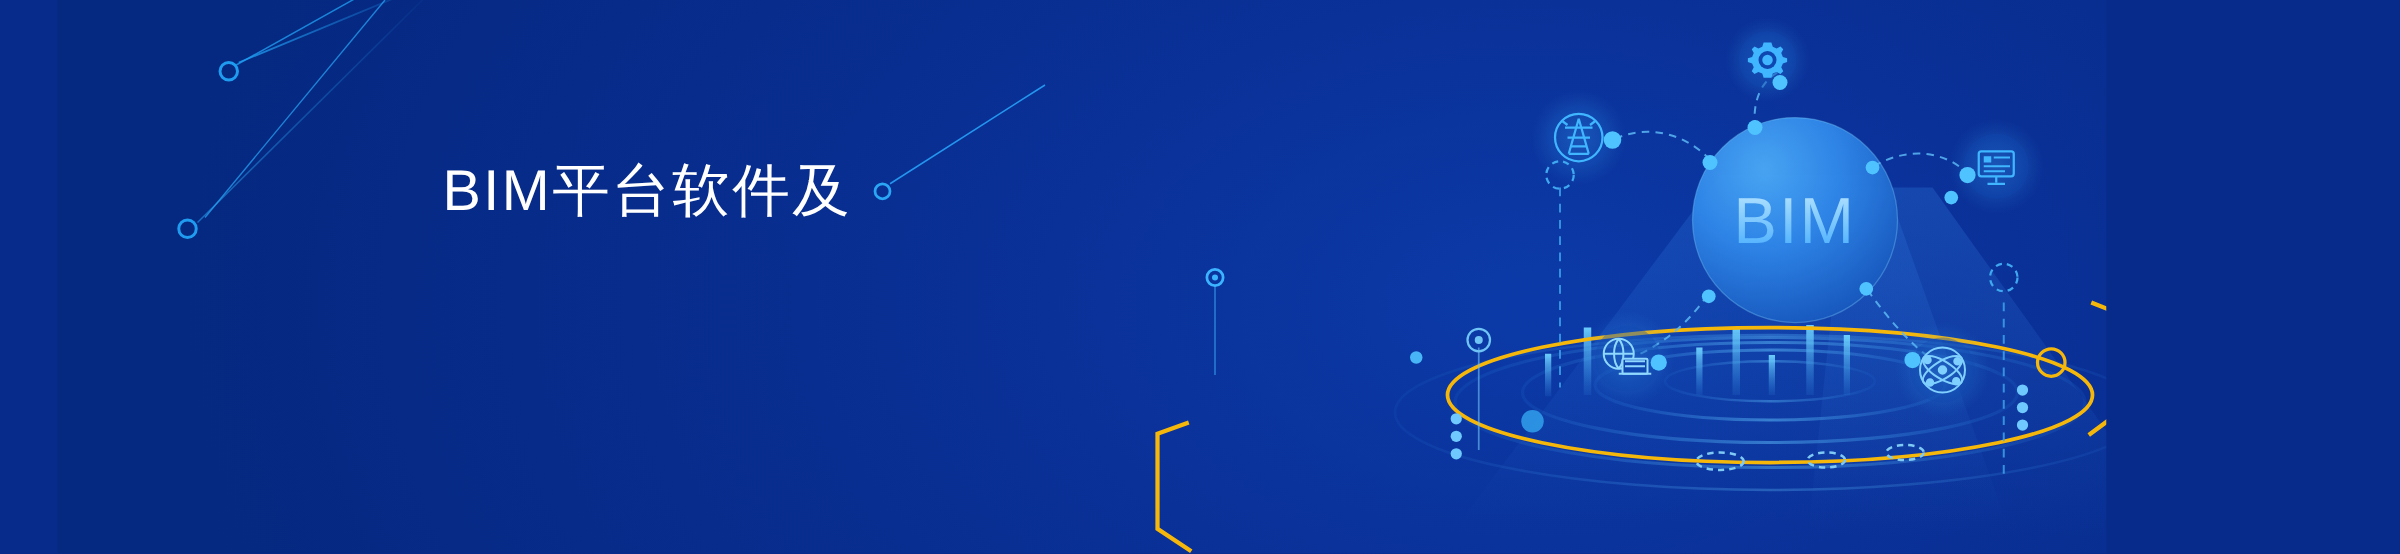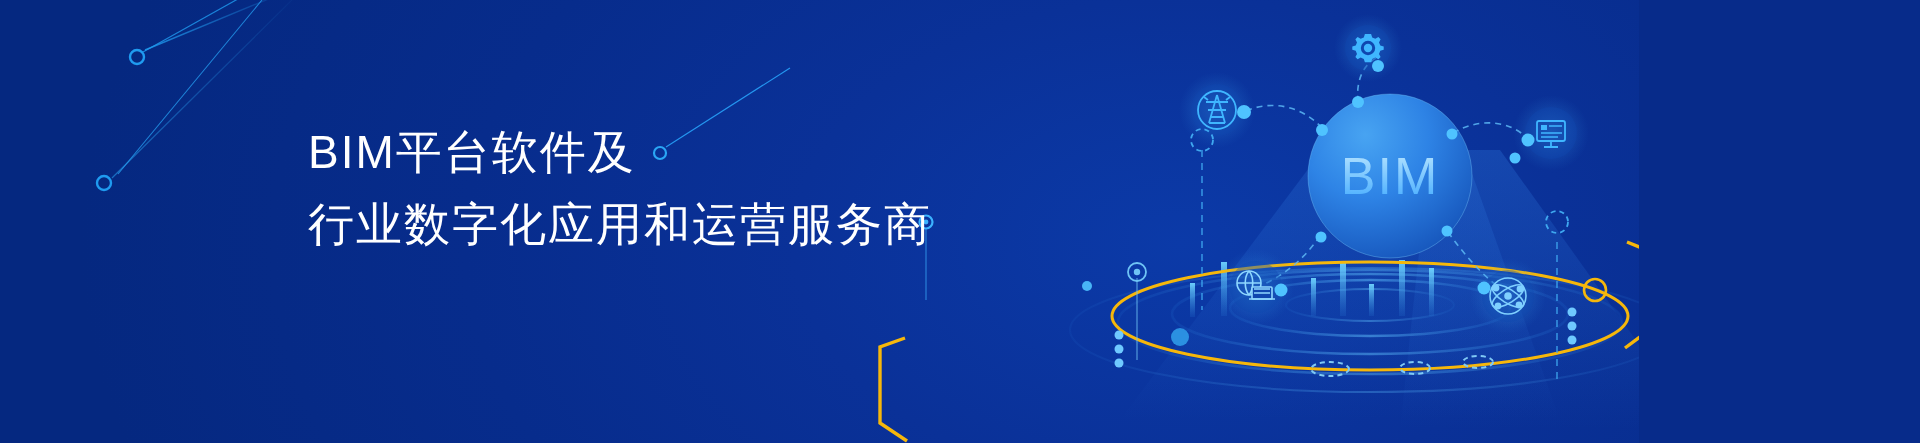--- a/index.html
+++ b/index.html
@@ -9,20 +9,21 @@
   }
   body {
     font-family: "Liberation Sans", sans-serif;
   }
   #banner {
     position: relative;
     width: 1639px;
     height: 443px;
     overflow: hidden;
     background: radial-gradient(ellipse 1100px 700px at 72% 55%, #0b3aa8 0%, #0a3198 35%, #072c8c 65%, #052880 100%);
+    margin-left: 46px;
   }
   #bg-svg, #art-svg {
     position: absolute;
     left: 0;
     top: 0;
     width: 1920px;
     height: 443px;
     display: block;
   }
   #headline {
@@ -79,21 +80,20 @@
     <circle cx="926" cy="222" r="2.4" fill="#3cb3ff"></circle>
     <line x1="926" y1="228" x2="926" y2="300" stroke="#3cb3ff" stroke-width="1.2" stroke-opacity="0.6"></line>
 
     <line x1="1810" y1="318" x2="1920" y2="170" stroke="#2aa6f5" stroke-width="1.2" stroke-opacity="0.8"></line>
     <line x1="1700" y1="443" x2="1880" y2="200" stroke="url(#diagFade2)" stroke-width="1.1"></line>
     <circle cx="1803" cy="323" r="7" fill="none" stroke="#2aa6f5" stroke-width="2.2"></circle>
   </svg>
 
   <div id="headline">
     <div class="headline-line">BIM平台软件及</div>
-    <div class="headline-line">行业数字化应用和运营服务商</div>
   </div>
 
   <svg id="art-svg" viewBox="0 0 1920 443">
     <defs>
       <radialGradient id="sphereGrad" cx="0.35" cy="0.25" r="0.85">
         <stop offset="0%" stop-color="#4aa8f5"></stop>
         <stop offset="45%" stop-color="#2f86e8"></stop>
         <stop offset="100%" stop-color="#1452b8"></stop>
       </radialGradient>
       <radialGradient id="nodeGlow" cx="0.5" cy="0.5" r="0.5">

